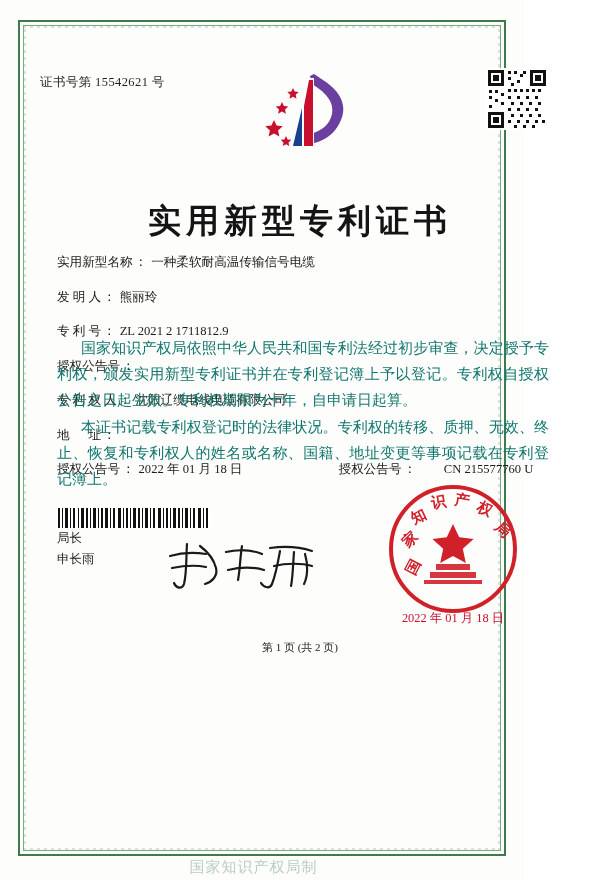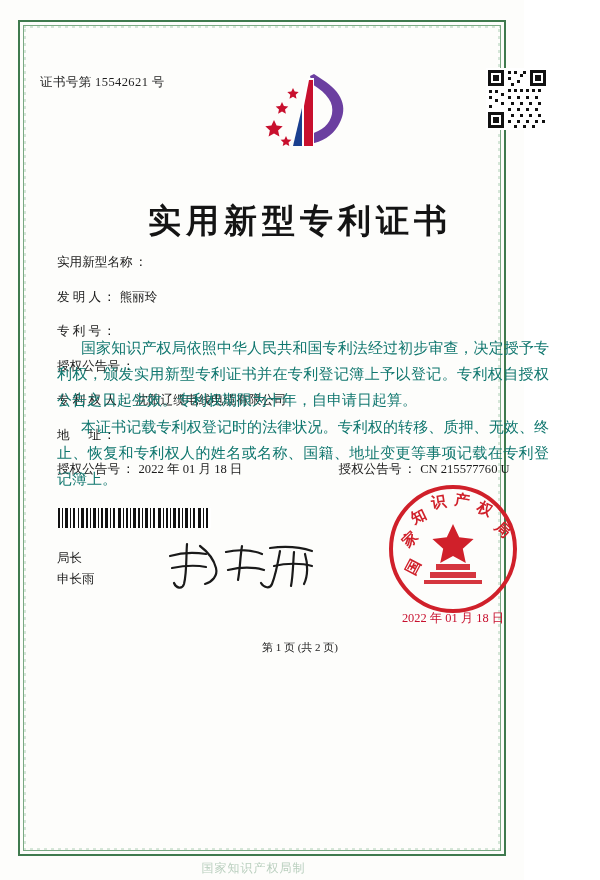--- a/index.html
+++ b/index.html
@@ -128,20 +128,21 @@
   }
   .field-row.dual .field-value {
     flex: 0 0 200px;
   }
   .field-extra-label {
     flex: 0 0 auto;
     white-space: pre;
   }
   .field-extra-value {
     flex: 1 1 auto;
+    text-align: center;
   }
 
   .paragraphs {
     position: absolute;
     left: 17px;
     top: 296px;
     width: 492px;
     font-size: 15px;
     line-height: 1.72;
     color: #0f766e;
@@ -174,21 +175,21 @@
     width: 142px;
     text-align: center;
     font-size: 12.4px;
     color: #c8102e;
     font-family: "Liberation Serif", serif;
   }
 
   .director {
     position: absolute;
     left: 17px;
-    top: 508px;
+    top: 488px;
     font-size: 12.5px;
     line-height: 1.7;
   }
   .signature {
     position: absolute;
     left: 120px;
     top: 498px;
     width: 160px;
     height: 56px;
   }
@@ -202,21 +203,21 @@
     font-size: 11px;
     color: #232323;
   }
 
   .watermark {
     position: absolute;
     left: 0;
     right: 17px;
     bottom: 3px;
     text-align: center;
-    font-size: 12px;
+    font-size: 15px;
     color: #b9cfbe;
     letter-spacing: 1px;
   }
 </style>
 </head>
 <body>
 
 <div class="page">
 
   <div class="frame-outer"></div>
@@ -302,29 +303,31 @@
         </g>
       </svg>
     </div>
 
     <div class="title">实用新型专利证书</div>
 
     <div class="fields">
       <div class="field-row">
         <span class="field-label">实用新型名称</span>
         <span class="field-colon">：</span>
+        <span class="field-value">一种柔软耐高温传输信号电缆</span>
       </div>
       <div class="field-row">
         <span class="field-label">发 明 人</span>
         <span class="field-colon">：</span>
         <span class="field-value">熊丽玲</span>
       </div>
       <div class="field-row">
         <span class="field-label">专 利 号</span>
         <span class="field-colon">：</span>
+        <span class="field-value">ZL 2021 2 1711812.9</span>
       </div>
       <div class="field-row">
         <span class="field-label">授权公告号</span>
         <span class="field-colon">：</span>
       </div>
       <div class="field-row">
         <span class="field-label">专 利 权 人</span>
         <span class="field-colon">：</span>
         <span class="field-value">沈阳辽缆电线电缆有限公司</span>
       </div>

